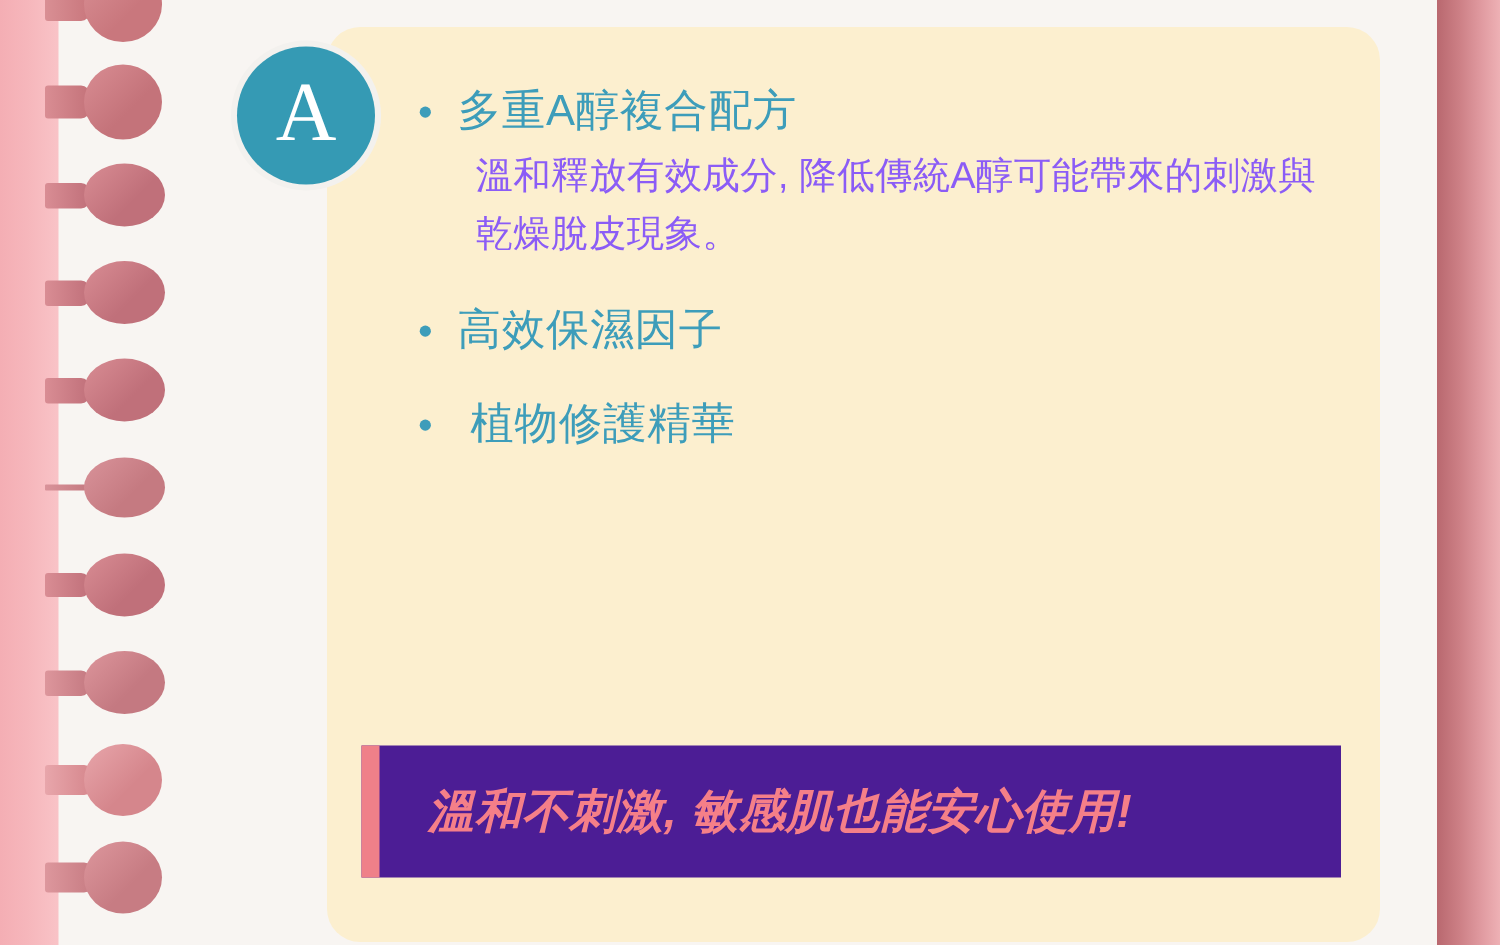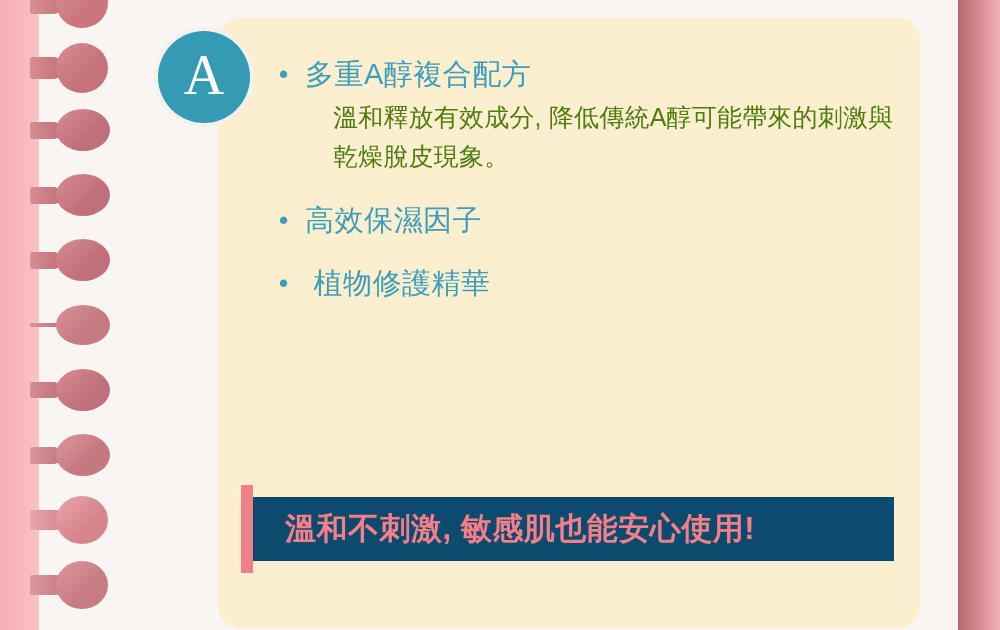--- a/index.html
+++ b/index.html
@@ -129,39 +129,40 @@
   }
   .feature-title {
     color: #3d9dba;
     font-size: 29px;
     line-height: 38px;
     font-weight: 400;
     letter-spacing: 0.5px;
     white-space: pre;
   }
   .feature-desc {
-    color: #4d7c0f;
+    color: #8b5cf6;
     font-size: 25px;
     line-height: 39px;
-    margin-left: 54px;
+    margin-left: 38px;
     margin-top: 5px;
     letter-spacing: 0.2px;
     max-width: 578px;
   }
 
   
   .callout {
     position: absolute;
     left: 241px;
     top: 497px;
     width: 653px;
-    height: 64px;
-    background: #0c4a6e;
+    height: 88px;
+    background: #4c1d95;
     display: flex;
     align-items: center;
+    font-style: italic;
   }
   .callout-bar {
     width: 12px;
     height: 88px;
     flex: 0 0 12px;
     background: #ef8089;
   }
   .callout-text {
     color: #f57f88;
     font-size: 31px;

